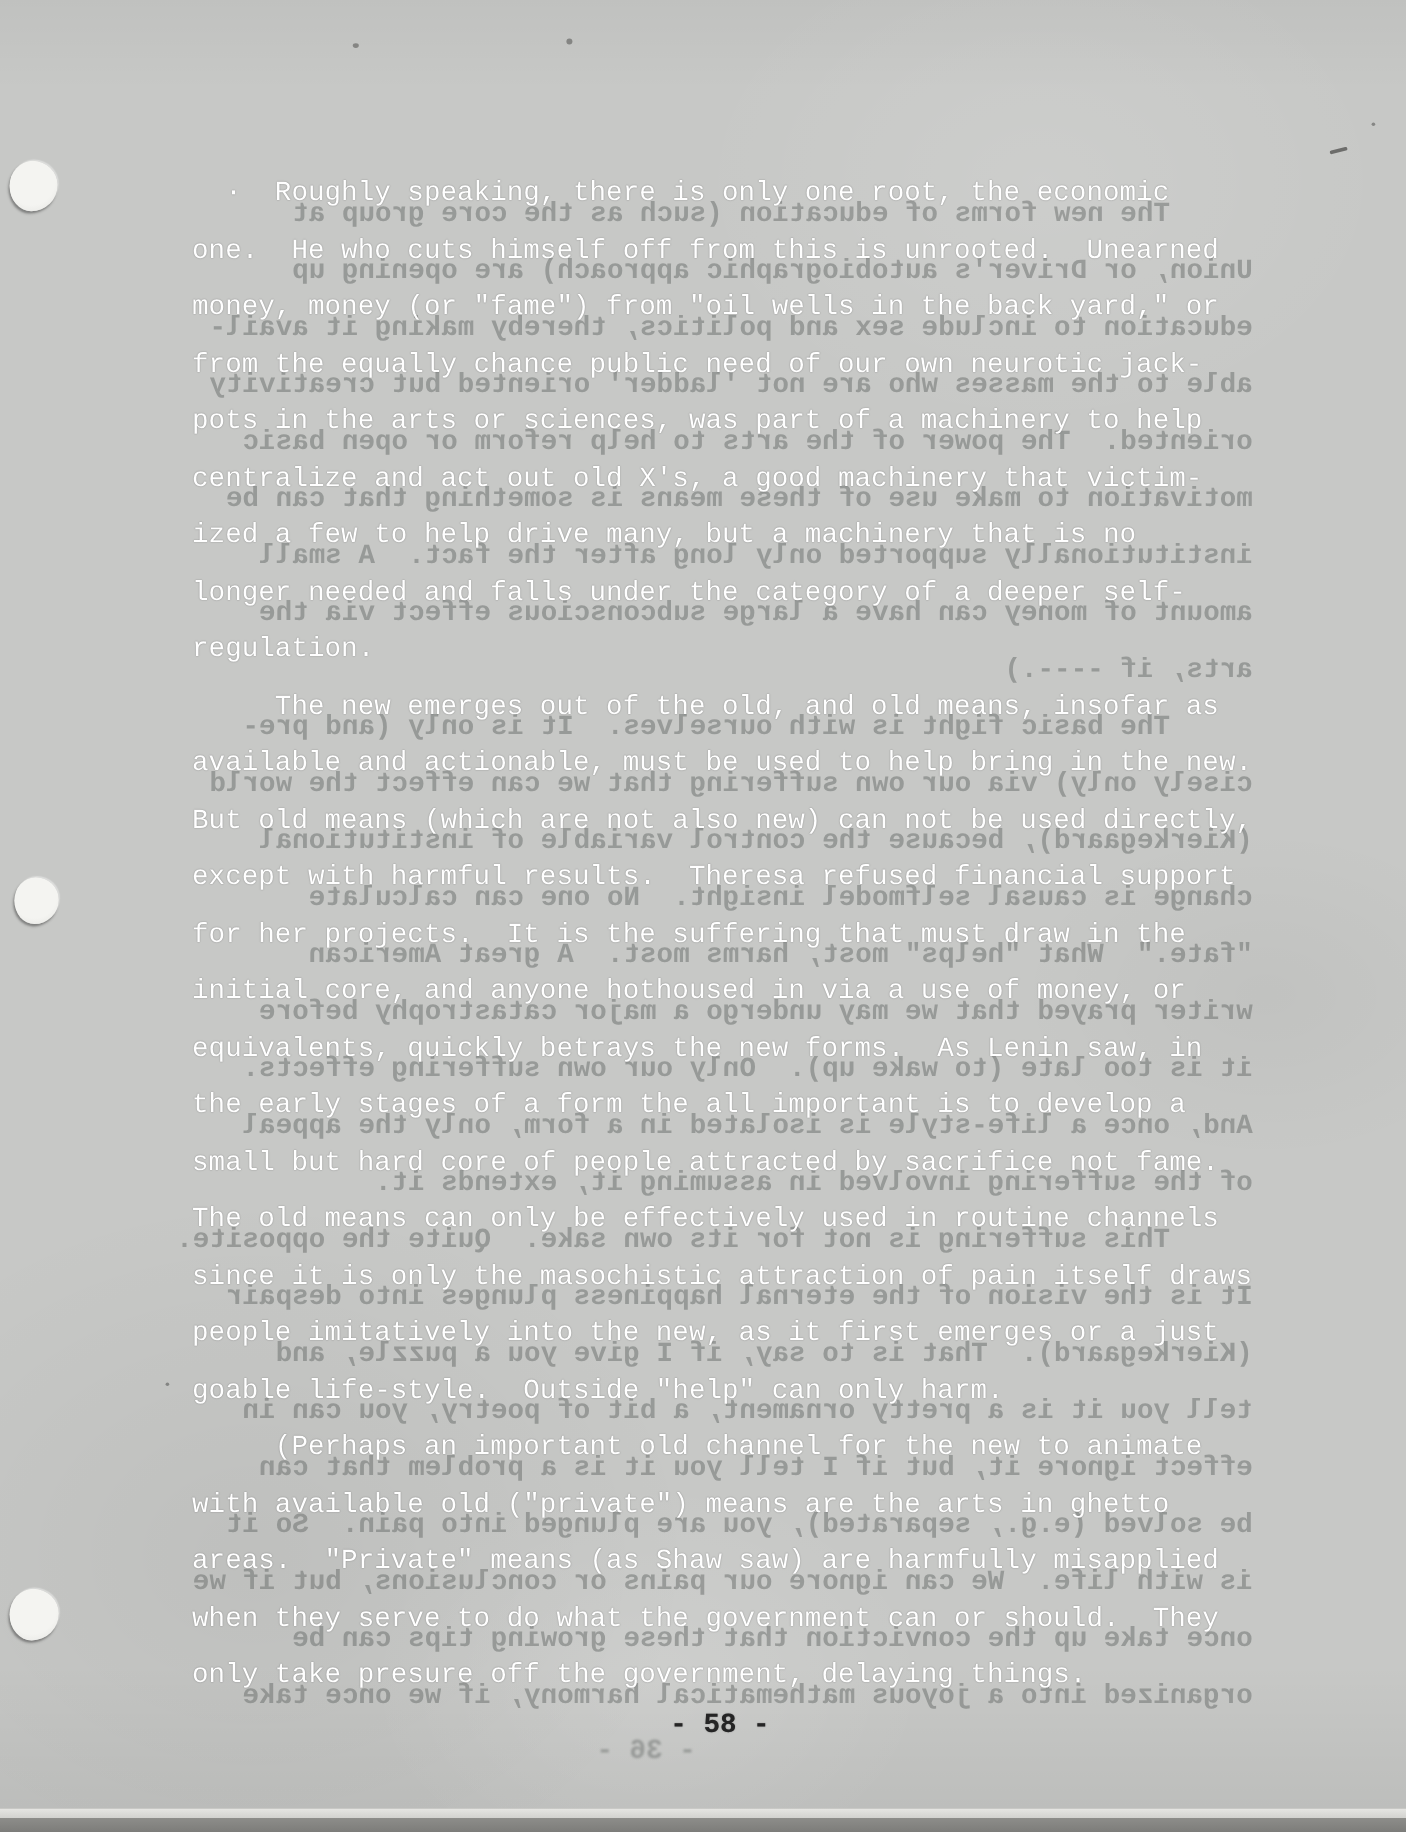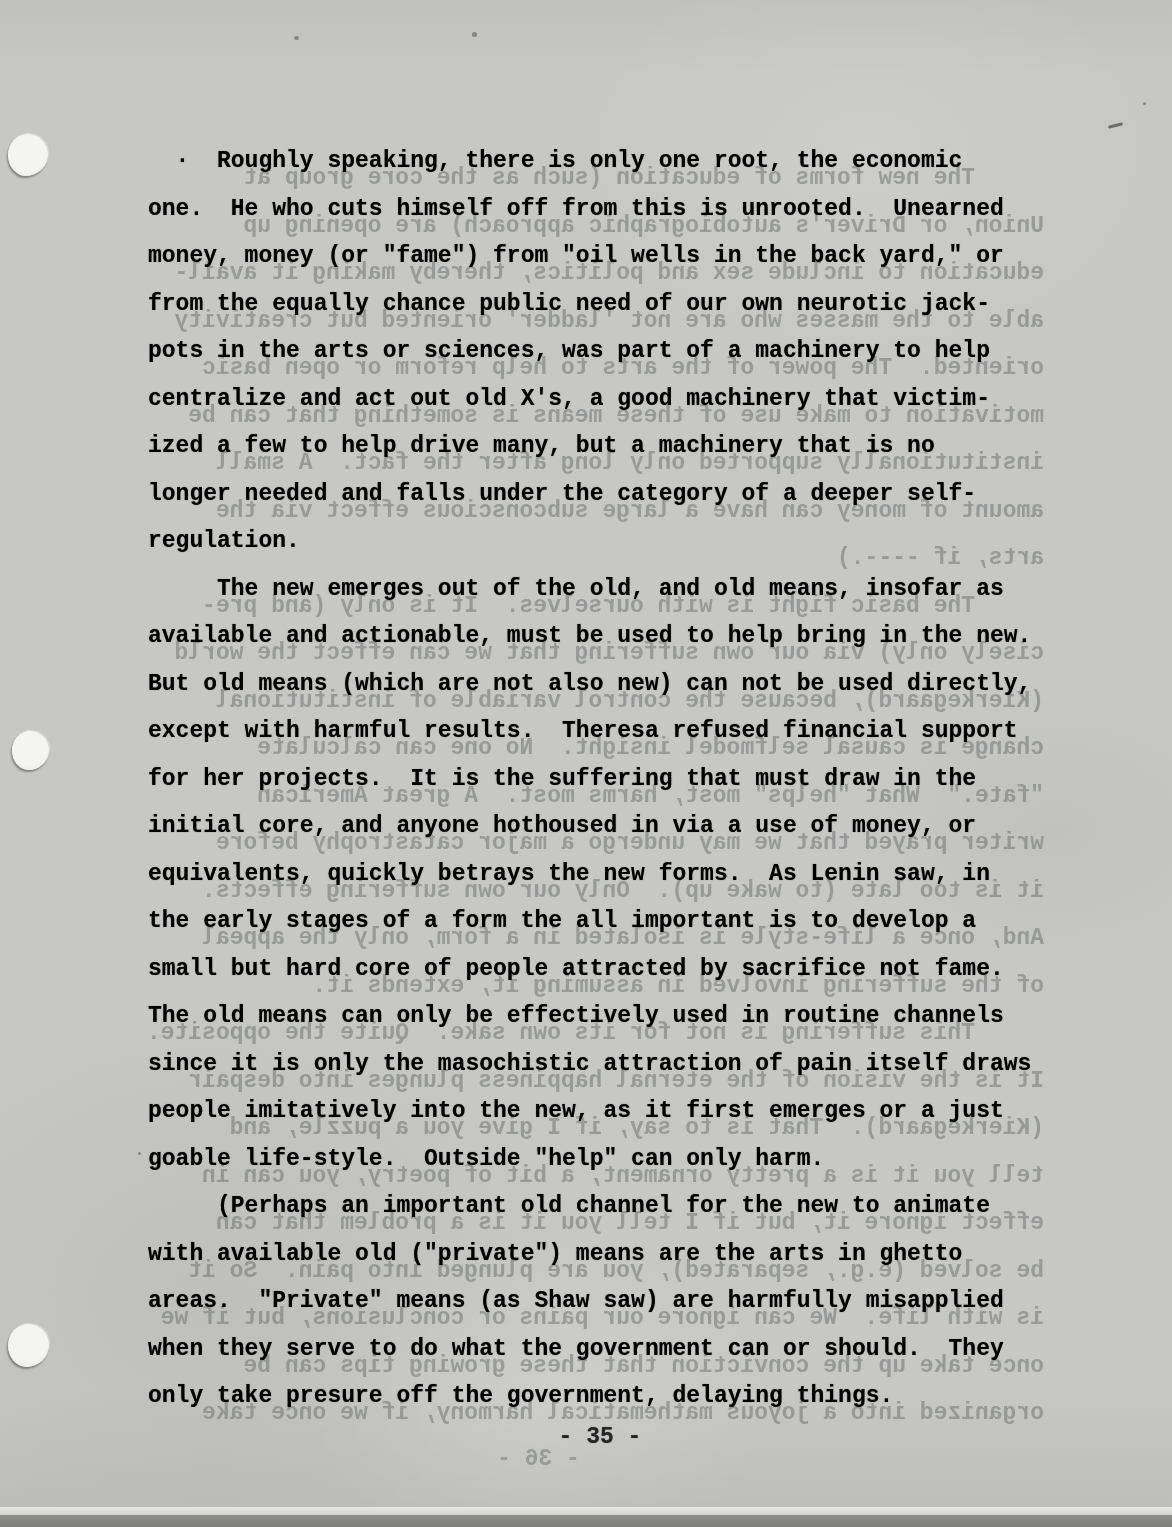--- a/index.html
+++ b/index.html
@@ -23,23 +23,23 @@
   .edge-highlight{
     position:absolute;left:0;top:1507px;width:1172px;height:8px;
     background:linear-gradient(180deg,#e6e6e3,#d2d2cf);
   }
   .edge-dark{
     position:absolute;left:0;top:1515px;width:1172px;height:12px;
     background:linear-gradient(180deg,#8d8d8a,#7c7c79);
   }
   
   .typed-layer{
-    position:absolute;left:148px;top:138px;width:912px;
-    font-size:23px;line-height:47.5px;font-weight:bold;
-    color:#000000;
+    position:absolute;left:160px;top:138px;width:912px;
+    font-size:23px;line-height:47.5px;font-weight:normal;
+    color:#ffffff;
     text-shadow:0 0 1px rgba(25,25,25,0.55);
     white-space:pre;
   }
   
   .ghost-layer{
     position:absolute;left:140px;top:155px;width:904px;
     transform:scaleX(-1);
     font-size:23px;line-height:47.5px;font-weight:bold;
     color:rgba(108,112,110,0.52);
     filter:blur(0.6px);
@@ -85,21 +85,21 @@
 </head>
 <body>
 
 <div class="scan">
   <div class="paper"></div>
 
   <div class="ghost-layer"><div class="line">     The new forms of education (such as the core group at</div><div class="line">Union, or Driver's autobiographic approach) are opening up</div><div class="line">education to include sex and politics, thereby making it avail-</div><div class="line">able to the masses who are not 'ladder' oriented but creativity</div><div class="line">oriented.  The power of the arts to help reform or open basic</div><div class="line">motivation to make use of these means is something that can be</div><div class="line">institutionally supported only long after the fact.  A small</div><div class="line">amount of money can have a large subconscious effect via the</div><div class="line">arts, if ----.)</div><div class="line">     The basic fight is with ourselves.  It is only (and pre-</div><div class="line">cisely only) via our own suffering that we can effect the world</div><div class="line">(Kierkegaard), because the control variable of institutional</div><div class="line">change is causal selfmodel insight.  No one can calculate</div><div class="line">"fate."  What "helps" most, harms most.  A great American</div><div class="line">writer prayed that we may undergo a major catastrophy before</div><div class="line">it is too late (to wake up).  Only our own suffering effects.</div><div class="line">And, once a life-style is isolated in a form, only the appeal</div><div class="line">of the suffering involved in assuming it, extends it.</div><div class="line">     This suffering is not for its own sake.  Quite the opposite.</div><div class="line">It is the vision of the eternal happiness plunges into despair</div><div class="line">(Kierkegaard).  That is to say, if I give you a puzzle, and</div><div class="line">tell you it is a pretty ornament, a bit of poetry, you can in</div><div class="line">effect ignore it, but if I tell you it is a problem that can</div><div class="line">be solved (e.g., separated), you are plunged into pain.  So it</div><div class="line">is with life.  We can ignore our pains or conclusions, but if we</div><div class="line">once take up the conviction that these growing tips can be</div><div class="line">organized into a joyous mathematical harmony, if we once take</div></div>
 
   <div class="typed-layer"><div class="line">  ·  Roughly speaking, there is only one root, the economic</div><div class="line">one.  He who cuts himself off from this is unrooted.  Unearned</div><div class="line">money, money (or "fame") from "oil wells in the back yard," or</div><div class="line">from the equally chance public need of our own neurotic jack-</div><div class="line">pots in the arts or sciences, was part of a machinery to help</div><div class="line">centralize and act out old X's, a good machinery that victim-</div><div class="line">ized a few to help drive many, but a machinery that is no</div><div class="line">longer needed and falls under the category of a deeper self-</div><div class="line">regulation.</div><div class="line">     The new emerges out of the old, and old means, insofar as</div><div class="line">available and actionable, must be used to help bring in the new.</div><div class="line">But old means (which are not also new) can not be used directly,</div><div class="line">except with harmful results.  Theresa refused financial support</div><div class="line">for her projects.  It is the suffering that must draw in the</div><div class="line">initial core, and anyone hothoused in via a use of money, or</div><div class="line">equivalents, quickly betrays the new forms.  As Lenin saw, in</div><div class="line">the early stages of a form the all important is to develop a</div><div class="line">small but hard core of people attracted by sacrifice not fame.</div><div class="line">The old means can only be effectively used in routine channels</div><div class="line">since it is only the masochistic attraction of pain itself draws</div><div class="line">people imitatively into the new, as it first emerges or a just</div><div class="line">goable life-style.  Outside "help" can only harm.</div><div class="line">     (Perhaps an important old channel for the new to animate</div><div class="line">with available old ("private") means are the arts in ghetto</div><div class="line">areas.  "Private" means (as Shaw saw) are harmfully misapplied</div><div class="line">when they serve to do what the government can or should.  They</div><div class="line">only take presure off the government, delaying things.</div></div>
 
-  <div class="page-number">- 35 -</div>
+  <div class="page-number">- 58 -</div>
 
   <div class="ghost-page-number">- 36 -</div>
 
   <div class="punch-hole hole-1"></div>
   <div class="punch-hole hole-2"></div>
   <div class="punch-hole hole-3"></div>
 
   <div class="speck speck-1"></div>
   <div class="speck speck-2"></div>
   <div class="speck speck-3"></div>

